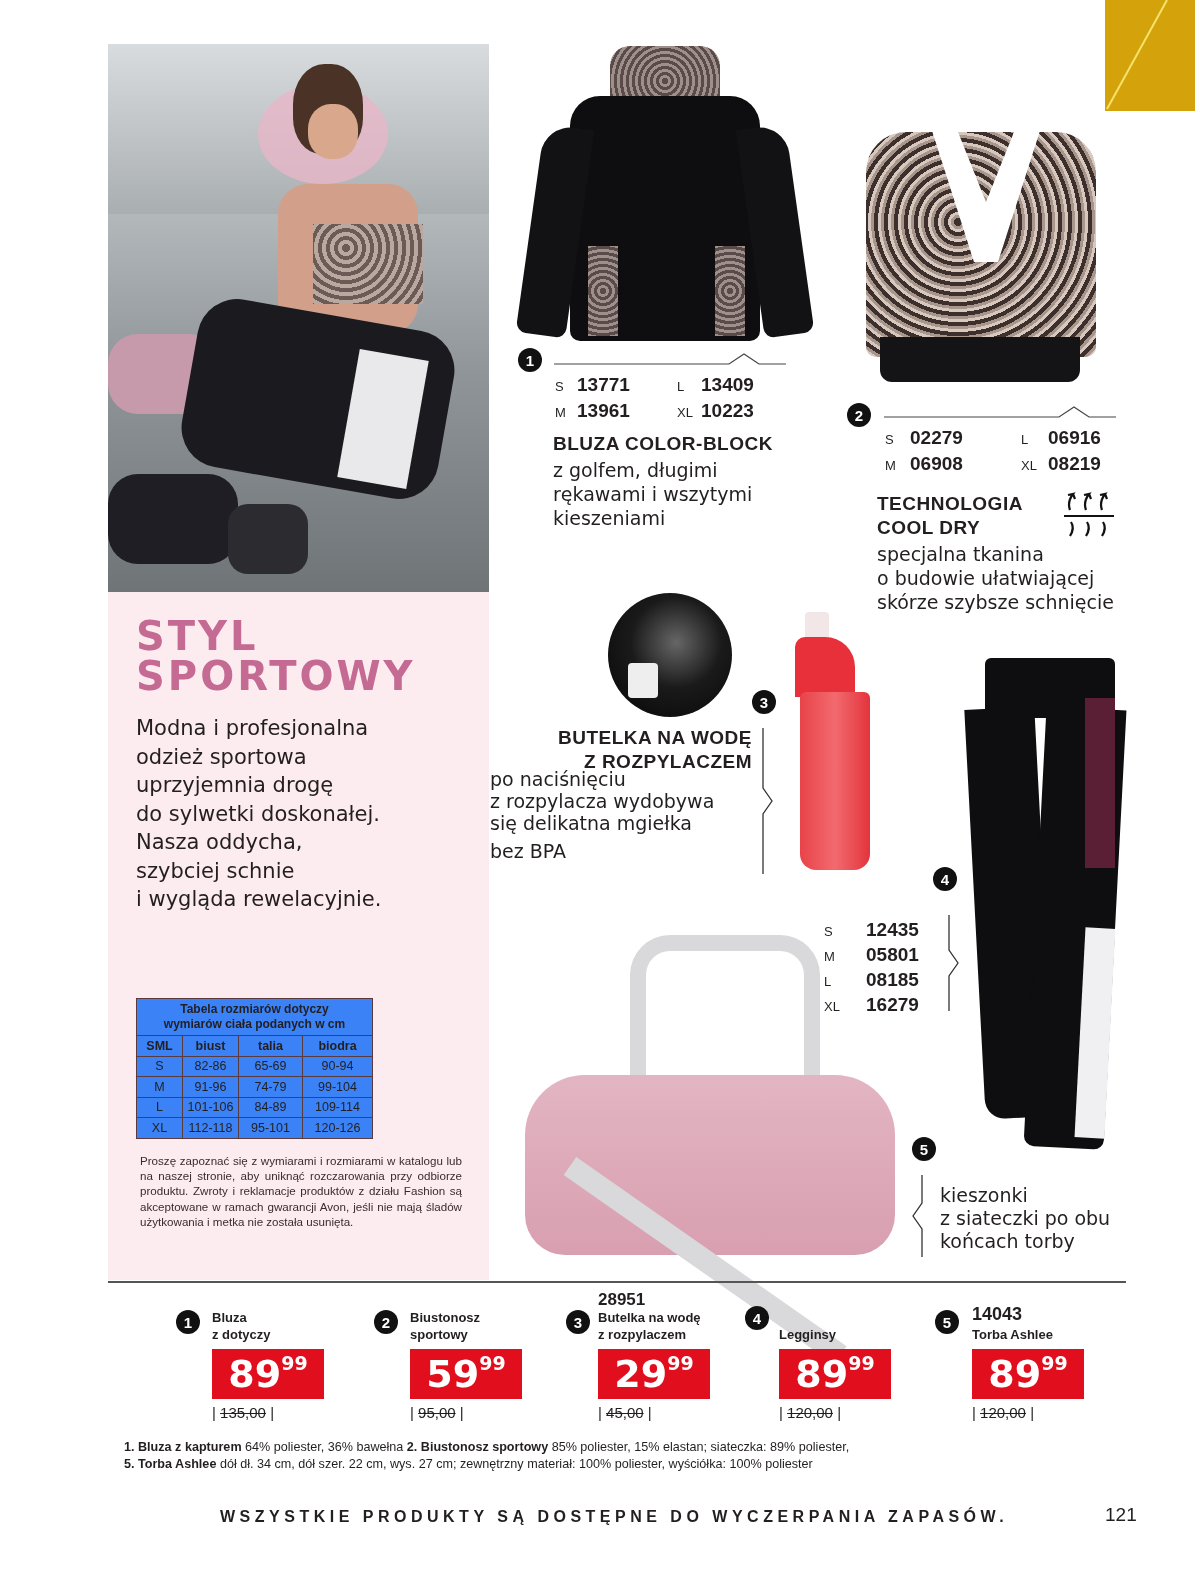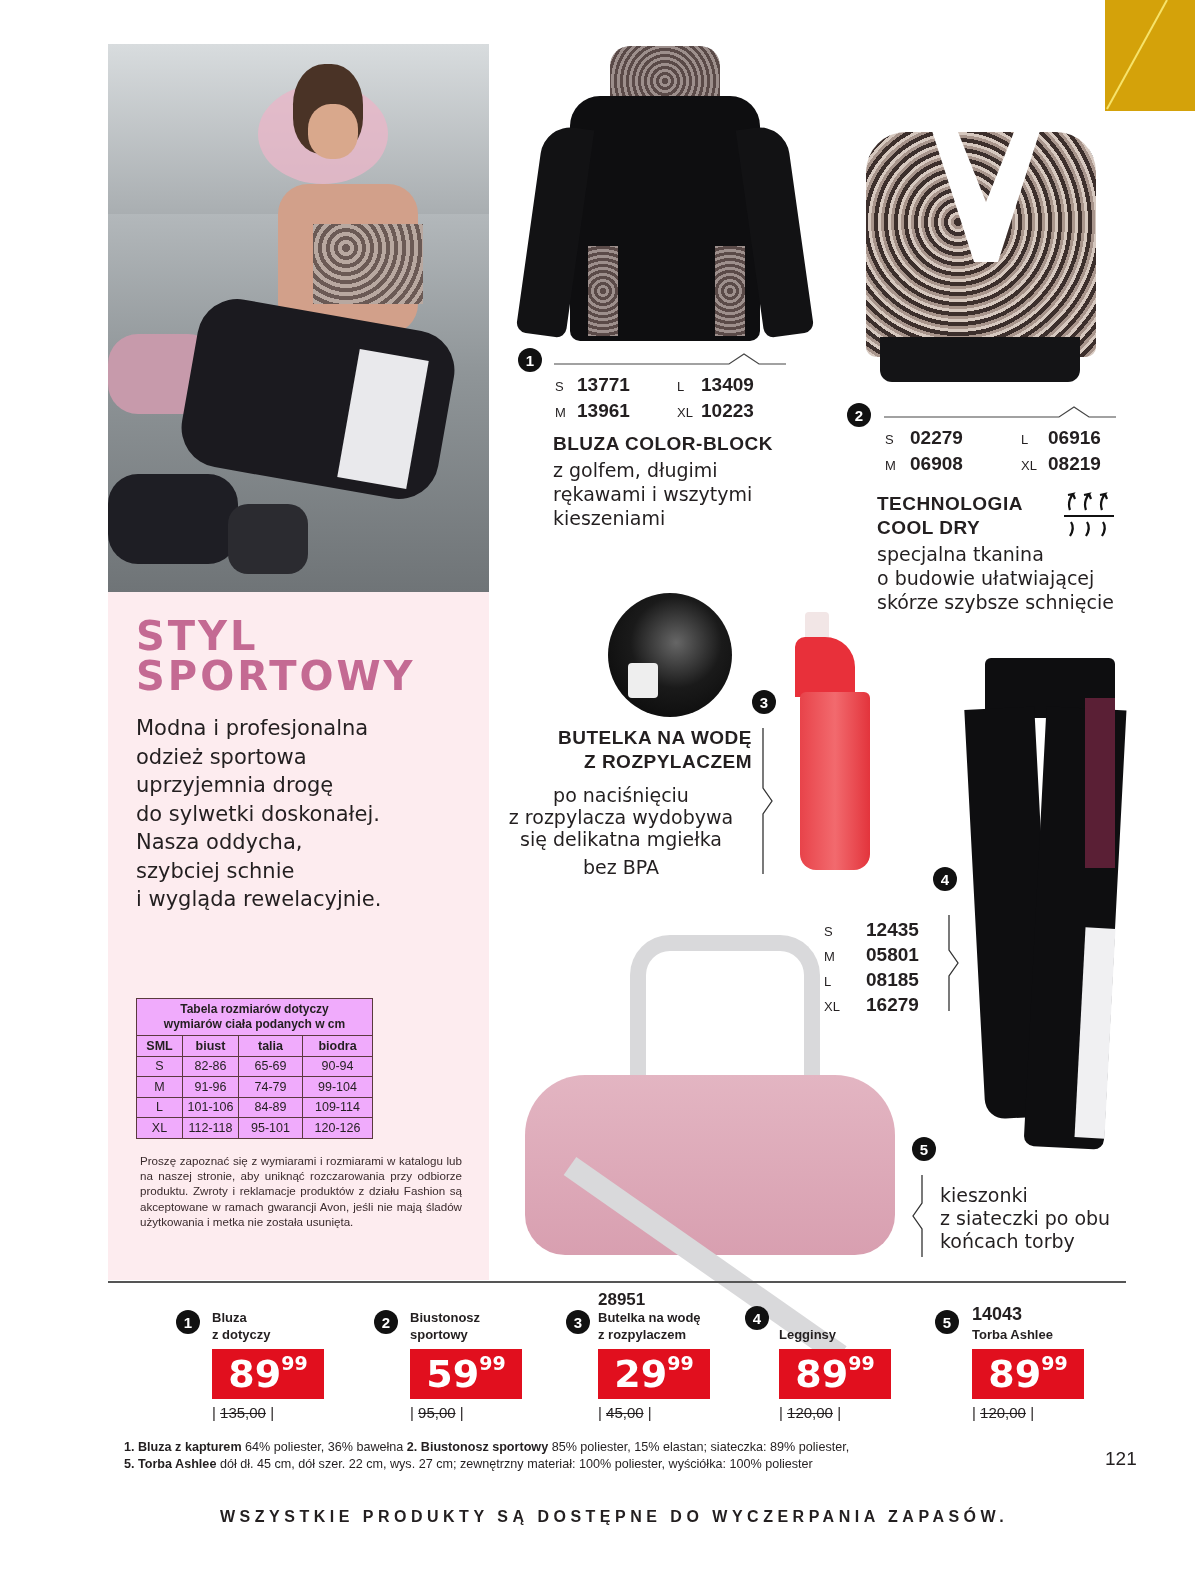--- a/index.html
+++ b/index.html
@@ -4,38 +4,38 @@
 <style>
 *{box-sizing:border-box;margin:0;padding:0}
 body{width:1200px;height:1581px;background:#fff;position:relative;font-family:"Liberation Sans","DejaVu Sans",sans-serif;color:#231f20;overflow:hidden}
 .abs{position:absolute}
 .gold-tab{left:1105px;top:0;width:90px;height:111px;background:#d4a20a}
 .gold-tab svg{position:absolute;left:0;top:0}
 .photo{left:108px;top:44px;width:381px;height:548px;background:linear-gradient(180deg,#9ea4a8 0%,#b4b9bc 30%,#8f9598 60%,#6f7477 100%);overflow:hidden}
 .pink-panel{left:108px;top:592px;width:381px;height:688px;background:#fdecef}
 .title{left:136px;top:616px;font-weight:bold;font-size:40px;line-height:40px;letter-spacing:3px;color:#c46a93;font-family:"DejaVu Sans",sans-serif}
 .intro{left:136px;top:714px;font-size:21px;line-height:28.5px;color:#231f20;font-family:"DejaVu Sans",sans-serif}
-.size-table{left:136px;top:998px;border-collapse:collapse;font-size:12.5px;background:#f0abfc}
+.size-table{left:136px;top:998px;border-collapse:collapse;font-size:12.5px;background:#3b82f6}
 .size-table td,.size-table th{border:1.5px solid #5b3a3e;text-align:center;padding:0 4px;height:20.5px}
 .size-table th{font-weight:bold}
 .size-table .cap{font-weight:bold;font-size:12px;line-height:15px;padding:3px 6px}
 .note{left:140px;top:1153px;width:322px;font-size:11.6px;line-height:15.2px;text-align:justify;color:#3a2b2d}
 .num{display:inline-flex;align-items:center;justify-content:center;width:24px;height:24px;border-radius:50%;background:#111;color:#fff;font-weight:bold;font-size:15px}
 .code-grid{font-size:19px;font-weight:bold;line-height:24px}
 .code-grid .lab{font-size:13px;font-weight:normal;display:inline-block}
 .h-bold{font-weight:bold;font-size:19px;letter-spacing:.5px}
 .desc{font-size:19px;line-height:24px;font-family:"DejaVu Sans",sans-serif;color:#231f20}
 .price-box{background:#e10f1e;color:#fff;font-weight:bold;width:112px;height:50px;display:flex;align-items:flex-start;justify-content:center;font-family:"DejaVu Sans",sans-serif}
 .price-box .int{font-size:38px;line-height:50px}
 .price-box .dec{font-size:19px;line-height:28px}
 .old{font-size:15px;text-decoration:line-through}
 .item-name{font-weight:bold;font-size:13px;line-height:17px}
 .footer-notes{left:124px;top:1439px;width:980px;font-size:12.6px;line-height:17px}
 .slogan{left:220px;top:1508px;font-weight:bold;font-size:16px;letter-spacing:4.5px}
-.pagenum{left:1105px;top:1448px;font-size:19px}
+.pagenum{left:1105px;top:1504px;font-size:19px}
 .watermark{left:540px;top:70px;font-size:22px;color:rgba(255,255,255,.55);letter-spacing:1px}
 </style>
 </head>
 <body>
 
 <div class="abs gold-tab">
   <svg width="90" height="111">
       <line x1="2" y1="109" x2="62" y2="0" stroke="#f7e36a" stroke-width="2"></line>
     </svg>
 </div>
@@ -187,21 +187,21 @@
 <div class="abs" style="left:765px;top:612px;width:120px;height:260px">
   <div class="abs" style="left:40px;top:0;width:24px;height:28px;background:#f2e6e6;border-radius:4px"></div>
   <div class="abs" style="left:30px;top:25px;width:60px;height:60px;background:#e8303a;border-radius:10px 30px 0 0"></div>
   <div class="abs" style="left:35px;top:80px;width:70px;height:178px;background:linear-gradient(90deg,#e8434a,#f26a6e 50%,#e3343c);border-radius:6px 6px 16px 16px"></div>
 </div>
 <span class="abs num" style="left:752px;top:690px">3</span>
 <div class="abs h-bold" style="left:500px;top:726px;width:252px;text-align:right;line-height:24px">
   <div>BUTELKA NA WODĘ</div>
   <div>Z ROZPYLACZEM</div>
 </div>
-<div class="abs desc" style="left:490px;top:784px;width:262px;text-align:center;line-height:22px">
+<div class="abs desc" style="left:490px;top:768px;width:262px;text-align:left;line-height:22px">
   <div>po naciśnięciu</div>
   <div>z rozpylacza wydobywa</div>
   <div>się delikatna mgiełka</div>
   <div style="margin-top:6px">bez BPA</div>
 </div>
 <svg class="abs" style="left:760px;top:728px" width="16" height="146">
     <polyline points="3,0 3,60 12,73 3,86 3,146" fill="none" stroke="#333" stroke-width="1.3"></polyline>
   </svg>
 
 <div class="abs" style="left:975px;top:658px;width:150px;height:490px">
@@ -301,17 +301,17 @@
     </div>
   <div class="abs price-box" style="left:37px;top:59px">
       <span class="int">89</span>
       <span class="dec">99</span>
     </div>
   <div class="abs" style="left:37px;top:114px;font-size:15px">| <span class="old">120,00</span> |</div>
 </div>
 
 <div class="abs footer-notes">
   <div><b>1. Bluza z kapturem</b><span> 64% poliester, 36% bawełna </span><b>2. Biustonosz sportowy</b><span> 85% poliester, 15% elastan; siateczka: 89% poliester,</span></div>
-  <div><b>5. Torba Ashlee</b><span> dół dł. 45 cm, dół szer. 22 cm, wys. 27 cm; zewnętrzny materiał: 100% poliester, wyściółka: 100% poliester</span></div>
+  <div><b>5. Torba Ashlee</b><span> dół dł. 34 cm, dół szer. 22 cm, wys. 27 cm; zewnętrzny materiał: 100% poliester, wyściółka: 100% poliester</span></div>
 </div>
 
 <div class="abs slogan">WSZYSTKIE PRODUKTY SĄ DOSTĘPNE DO WYCZERPANIA ZAPASÓW.</div>
 <div class="abs pagenum">121</div>
 
 </body></html>

